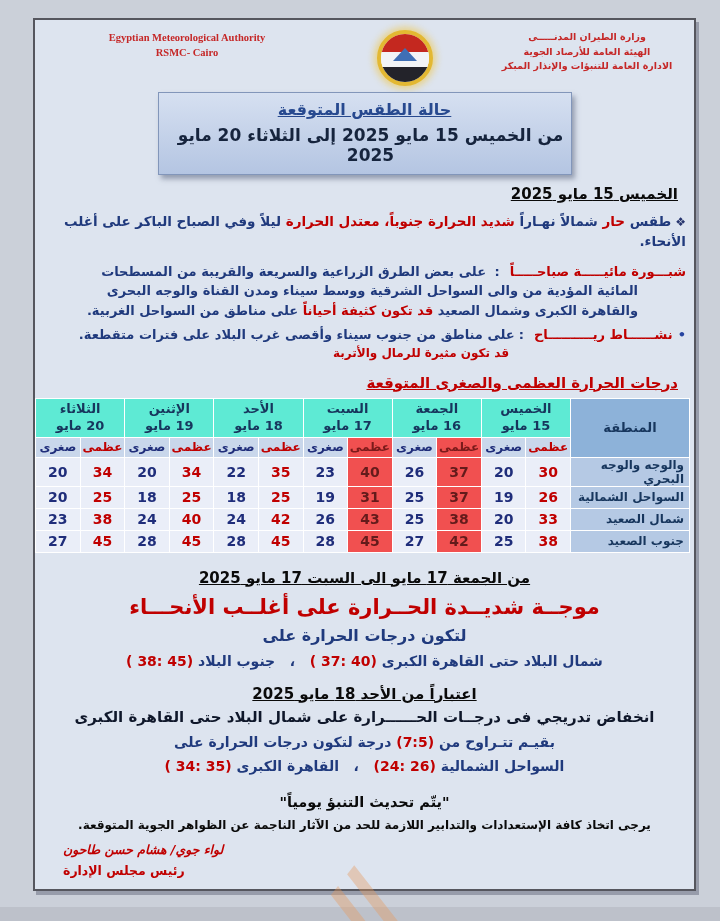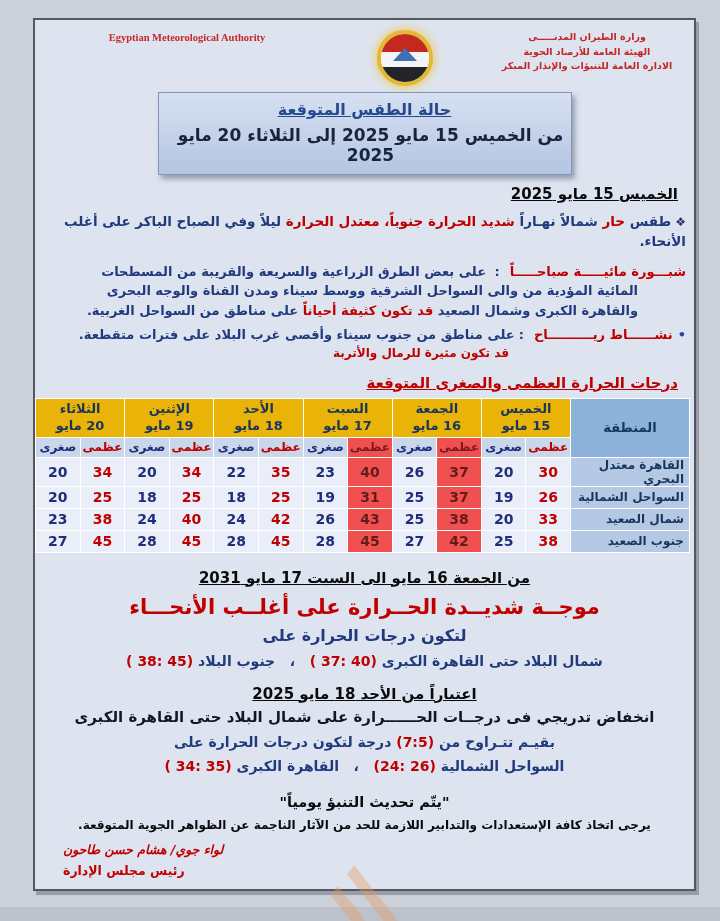--- a/index.html
+++ b/index.html
@@ -56,21 +56,21 @@
   .seg-red{color:#c00000;}
   .seg-navy{color:#203a7d;}
 
   .table-heading{margin:14px 16px 6px 0;text-align:right;font-size:15px;font-weight:bold;
                  color:#c00000;text-decoration:underline;}
 
   
   table.temp-table{border-collapse:collapse;width:655px;margin:0 4px;table-layout:fixed;}
   .temp-table th,.temp-table td{border:1px solid #ffffff;text-align:center;vertical-align:middle;padding:0;}
   .temp-table .region-h{width:118px;background:#8db2d9;color:#17365d;font-size:13px;font-weight:bold;}
-  .temp-table .day-h{background:#eab308;color:#17365d;font-size:13px;font-weight:bold;line-height:1.25;height:38px;}
+  .temp-table .day-h{background:#5eead4;color:#17365d;font-size:13px;font-weight:bold;line-height:1.25;height:38px;}
   .temp-table .sub-h{background:#c9d7eb;font-size:12px;font-weight:bold;height:19px;}
   .temp-table .sub-h.max{color:#c00000;}
   .temp-table .sub-h.min{color:#1f2d7a;}
   .temp-table .sub-h.hl{background:#f15050;color:#7b1a1a;}
   .temp-table .region-c{background:#b5c9e4;color:#17365d;font-size:12px;font-weight:bold;
                         text-align:right;padding-right:5px;height:21px;}
   .temp-table td{background:#eaeef8;font-size:14px;font-weight:bold;height:21px;}
   .temp-table td.max-c{color:#c00000;}
   .temp-table td.min-c{color:#1f2d7a;}
   .temp-table td.max-c.hl{background:#f15050;color:#641b1b;}
@@ -89,20 +89,21 @@
 </style>
 </head>
 <body>
 
 <div class="page">
   <div class="sheet">
 
     <div class="doc-header">
       <div class="hdr-en" dir="ltr">
         <div>Egyptian Meteorological Authority</div>
+        <div>RSMC- Cairo</div>
       </div>
       <div class="logo">
         <div class="band-red"></div>
         <div class="band-white">
           <div class="mountain"></div>
         </div>
         <div class="band-black"></div>
       </div>
       <div class="hdr-ar">
         <div>وزارة الطيران المدنـــــى</div>
@@ -172,21 +173,21 @@
             <th class="sub-h max">عظمى</th>
             <th class="sub-h min">صغرى</th>
             <th class="sub-h max">عظمى</th>
             <th class="sub-h min">صغرى</th>
             <th class="sub-h max">عظمى</th>
             <th class="sub-h min">صغرى</th>
           </tr>
         </thead>
         <tbody>
           <tr>
-            <th class="region-c">القاهرة معتدل البحري</th>
+            <th class="region-c">والوجه والوجه البحري</th>
             <td class="max-c">30</td>
             <td class="min-c">20</td>
             <td class="max-c hl">37</td>
             <td class="min-c">26</td>
             <td class="max-c hl">40</td>
             <td class="min-c">23</td>
             <td class="max-c">35</td>
             <td class="min-c">22</td>
             <td class="max-c">34</td>
             <td class="min-c">20</td>
@@ -234,21 +235,21 @@
             <td class="max-c">45</td>
             <td class="min-c">28</td>
             <td class="max-c">45</td>
             <td class="min-c">28</td>
             <td class="max-c">45</td>
             <td class="min-c">27</td>
           </tr>
         </tbody>
       </table>
 
-    <div class="sec-heading center">من الجمعة 16 مايو  الى  السبت 17 مايو 2031</div>
+    <div class="sec-heading center">من الجمعة 17 مايو  الى  السبت 17 مايو 2025</div>
     <div class="heatwave-main">موجــة شديــدة الحــرارة على أغلــب الأنحـــاء</div>
     <div class="heatwave-sub">لتكون درجات الحرارة على</div>
     <div class="values-line"><span class="seg-navy">شمال البلاد حتى القاهرة الكبرى </span><span class="seg-red" dir="ltr">( 37: 40)</span><span class="seg-navy">&nbsp;&nbsp;&nbsp;،&nbsp;&nbsp;&nbsp;جنوب البلاد </span><span class="seg-red" dir="ltr">( 38: 45)</span></div>
 
     <div class="sec-heading center">اعتباراً من الأحد 18 مايو 2025</div>
     <div class="decline-1">انخفاض تدريجي فى درجــات الحــــــرارة على شمال البلاد حتى القاهرة الكبرى</div>
     <div class="values-line"><span class="seg-navy">بقيـم تتـراوح من </span><span class="seg-red" dir="ltr">(7:5)</span><span class="seg-navy"> درجة لتكون درجات الحرارة على</span></div>
     <div class="values-line"><span class="seg-navy">السواحل الشمالية </span><span class="seg-red" dir="ltr">(24: 26)</span><span class="seg-navy">&nbsp;&nbsp;&nbsp;،&nbsp;&nbsp;&nbsp;القاهرة الكبرى </span><span class="seg-red" dir="ltr">( 34: 35)</span></div>
 
     <div class="update-note">"يتّم تحديث التنبؤ يومياً"</div>

